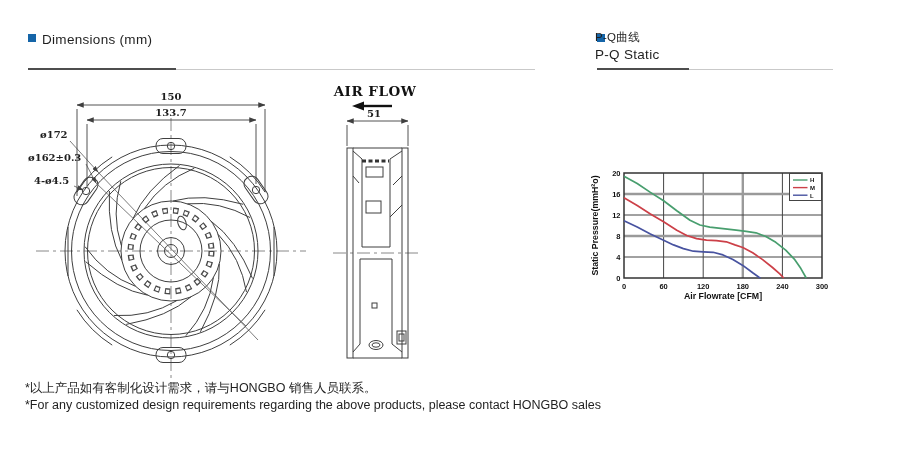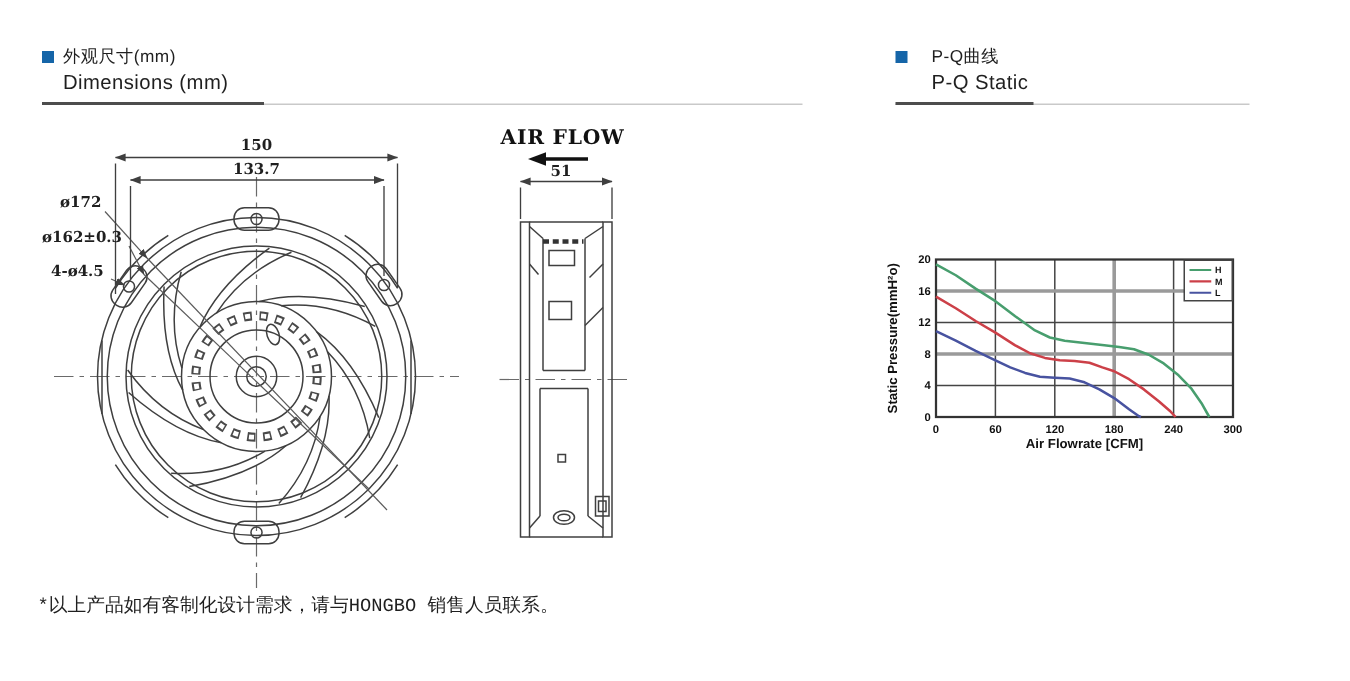--- a/index.html
+++ b/index.html
@@ -4,47 +4,46 @@
 <style>
   html,body{margin:0;padding:0;}
   body{width:900px;height:454px;background:#ffffff;position:relative;overflow:hidden;
        font-family:"Liberation Sans",sans-serif;color:#1f1f1f;}
   .hdr{position:absolute;top:30px;}
   .hdr .zh{font-size:11.5px;letter-spacing:.3px;}
   .hdr .en{font-size:13.5px;font-weight:normal;letter-spacing:.3px;margin-top:2px;}
   .bullet{position:absolute;width:8px;height:8px;top:34px;}
   .rule{position:absolute;top:69px;height:1px;background:#c9c9c9;}
   .rule .dark{position:absolute;left:0;top:-1px;height:2px;background:#4d4d4d;}
-  .notes{position:absolute;left:25px;top:396px;line-height:17px;font-family:Liberation Mono, monospace;}
+  .notes{position:absolute;left:25px;top:380px;line-height:17px;}
   .notes .zh{font-size:12.5px;}
   .notes .en{font-size:12.5px;}
   svg{position:absolute;left:0;top:0;}
   #cad-layer{left:0;top:0;}
   #pq-svg{left:586px;top:140px;}
   .cadline{stroke:#3f3f3f;stroke-width:1;fill:none;}
   .cadthin{stroke:#5a5a5a;stroke-width:.8;fill:none;}
   .dashdot{stroke:#6a6a6a;stroke-width:.8;fill:none;stroke-dasharray:13 4 3 4;}
   .dim{stroke:#3f3f3f;stroke-width:.9;fill:none;}
   .cadtxt{font-family:"DejaVu Serif",serif;font-size:10px;font-weight:bold;fill:#1f1f1f;}
   .airflow{font-family:"DejaVu Serif",serif;font-size:13.5px;font-weight:bold;fill:#111;letter-spacing:.5px;}
 </style>
 </head>
 <body>
 
 <span class="bullet" style="left: 28px; background: rgb(21, 101, 168);"></span>
 <div class="hdr" style="left:42px;">
-  <div class="zh">外观尺寸(mm)</div>
   <div class="en">Dimensions (mm)</div>
 </div>
 <div class="rule" style="left:28px;width:507px;">
     <span class="dark" style="width:148px;"></span>
   </div>
 
 <span class="bullet" style="left: 597px; background: rgb(21, 101, 168);"></span>
-<div class="hdr" style="left:621px;">
+<div class="hdr" style="left:595px;">
   <div class="zh">P-Q曲线</div>
   <div class="en">P-Q Static</div>
 </div>
 <div class="rule" style="left:597px;width:236px;">
     <span class="dark" style="width:92px;"></span>
   </div>
 
 <svg id="cad-layer" width="580" height="454" viewBox="0 0 580 454">
   <defs>
     <marker id="arr" viewBox="0 0 8 6" refX="7.5" refY="3" markerWidth="8" markerHeight="6" orient="auto-start-reverse">
@@ -183,13 +182,14 @@
       <text x="224" y="49.9" font-size="6" font-weight="bold" fill="#111">M</text>
       <line x1="207" y1="55.2" x2="221.5" y2="55.2" stroke="#4853a0" stroke-width="1.4"></line>
       <text x="224" y="57.5" font-size="6" font-weight="bold" fill="#111">L</text>
     </g>
     <text x="137" y="158.5" text-anchor="middle" font-size="8.8" font-weight="bold" fill="#111">Air Flowrate  [CFM]</text>
     <text x="12" y="85.5" text-anchor="middle" font-size="8.8" font-weight="bold" fill="#111" transform="rotate(-90 12 85.5)">Static Pressure(mmH²o)</text>
   </svg>
 
 <div class="notes">
   <div class="zh">*以上产品如有客制化设计需求，请与HONGBO 销售人员联系。</div>
+  <div class="en">*For any customized design requirements regarding the above products, please contact HONGBO sales</div>
 </div>
 
 </body></html>

